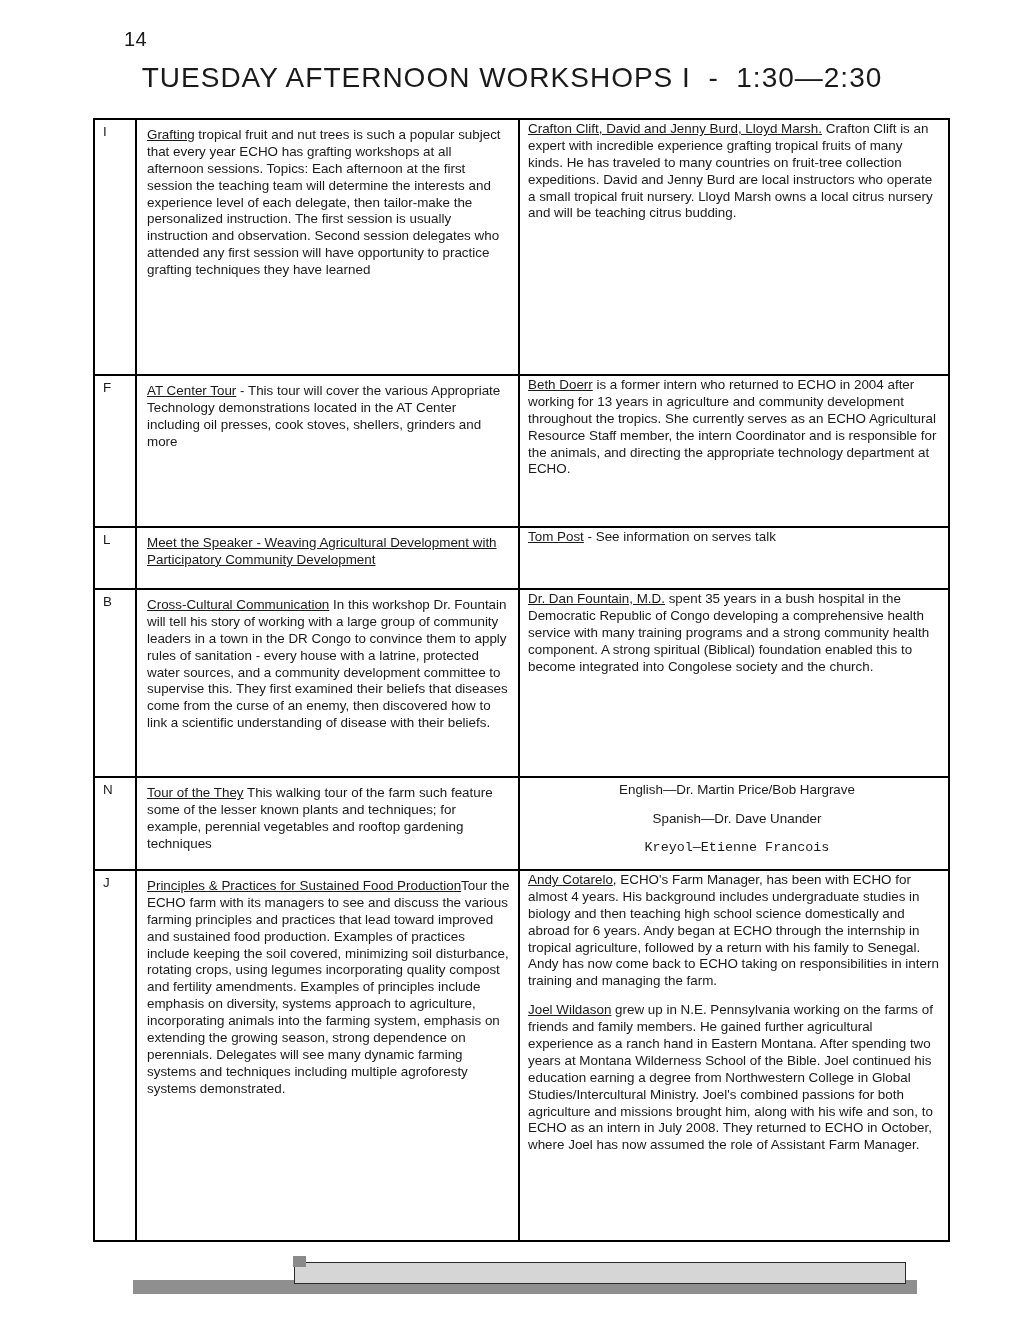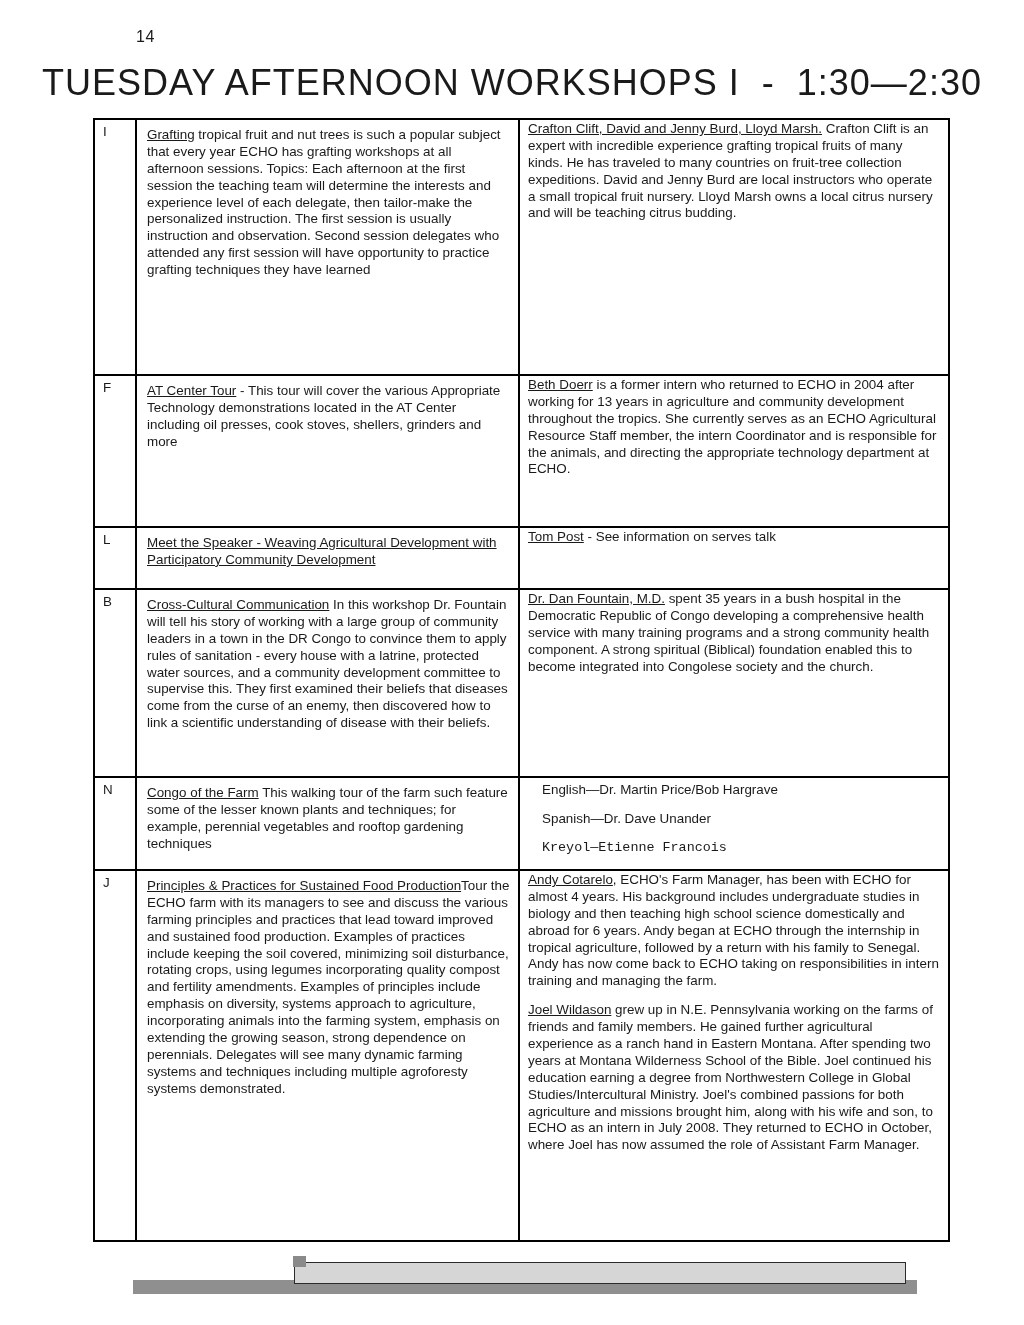--- a/index.html
+++ b/index.html
@@ -7,27 +7,27 @@
     width: 1024px; height: 1325px;
     background: #ffffff;
     font-family: "Liberation Sans", sans-serif;
     color: #1a1a1a;
     position: relative;
     overflow: hidden;
   }
   .page { position: absolute; inset: 0; }
 
   .page-number {
-    position: absolute; left: 136px; top: 28px;
-    font-size: 16px; letter-spacing: 0.5px;
+    position: absolute; left: 124px; top: 28px;
+    font-size: 20px; letter-spacing: 0.5px;
   }
   .title {
     position: absolute; left: 0; top: 62px; width: 1024px;
     margin: 0; text-align: center;
-    font-size: 36px; font-weight: 400; letter-spacing: 1px;
+    font-size: 28px; font-weight: 400; letter-spacing: 1px;
     white-space: pre;
   }
 
   table.workshops {
     position: absolute; left: 93px; top: 118px;
     width: 855px;
     border-collapse: collapse;
     table-layout: fixed;
   }
   table.workshops td {
@@ -40,21 +40,21 @@
     padding: 4px 2px 0 8px;
     font-size: 26px; line-height: 1.05;
   }
   td.c-desc   { padding: 7px 8px 6px 10px; }
   td.c-speaker{ padding: 1px 8px 6px 8px; }
 
   .cell-text p { margin: 0 0 12px 0; }
   .cell-text p:last-child { margin-bottom: 0; }
   .hd { font-weight: normal; text-decoration: underline; }
   .hd.block { display: inline-block; }
-  .lang-line { padding-left: 6px; margin: 3px 0 12px 8px; }
+  .lang-line { padding-left: 6px; margin: 3px 0 12px 0; text-align: center; }
   .lang-line:last-child { margin-bottom: 0; font-family: Liberation Mono, monospace; }
 
   
   .footer-shadow {
     position: absolute; left: 133px; top: 1280px;
     width: 784px; height: 14px; background: #8f8f8f;
   }
   .footer-bar {
     position: absolute; left: 294px; top: 1262px;
     width: 610px; height: 20px;
@@ -124,21 +124,21 @@
         <p><span class="hd">Cross-Cultural Communication</span><span> In this workshop Dr. Fountain will tell his story of working with a large group of community leaders in a town in the DR Congo to convince them to apply rules of sanitation  -  every house with a latrine, protected water sources, and a community development committee to supervise this.  They first examined their beliefs that diseases come from the curse of an enemy, then discovered how to link a scientific understanding of disease with their beliefs.</span></p>
       </td>
       <td class="c-speaker cell-text">
         <p><span class="hd">Dr. Dan Fountain, M.D.</span><span> spent 35 years in a bush hospital in the Democratic Republic of Congo developing a comprehensive health service with many training programs and a strong community health component.  A strong spiritual (Biblical) foundation enabled this to become integrated into Congolese society and the church.</span></p>
       </td>
     </tr>
 
     <tr style="height:93px">
       <td class="c-letter">N</td>
       <td class="c-desc cell-text">
-        <p><span class="hd">Congo of the Farm</span><span> This walking tour of the farm such feature some of the lesser known plants and techniques; for example, perennial vegetables and rooftop gardening techniques</span></p>
+        <p><span class="hd">Tour of the They</span><span> This walking tour of the farm such feature some of the lesser known plants and techniques; for example, perennial vegetables and rooftop gardening techniques</span></p>
       </td>
       <td class="c-speaker cell-text">
         <div class="lang-line">English—Dr. Martin Price/Bob Hargrave</div>
         <div class="lang-line">Spanish—Dr. Dave Unander</div>
         <div class="lang-line">Kreyol—Etienne Francois</div>
       </td>
     </tr>
 
     <tr style="height:371px">
       <td class="c-letter">J</td>

